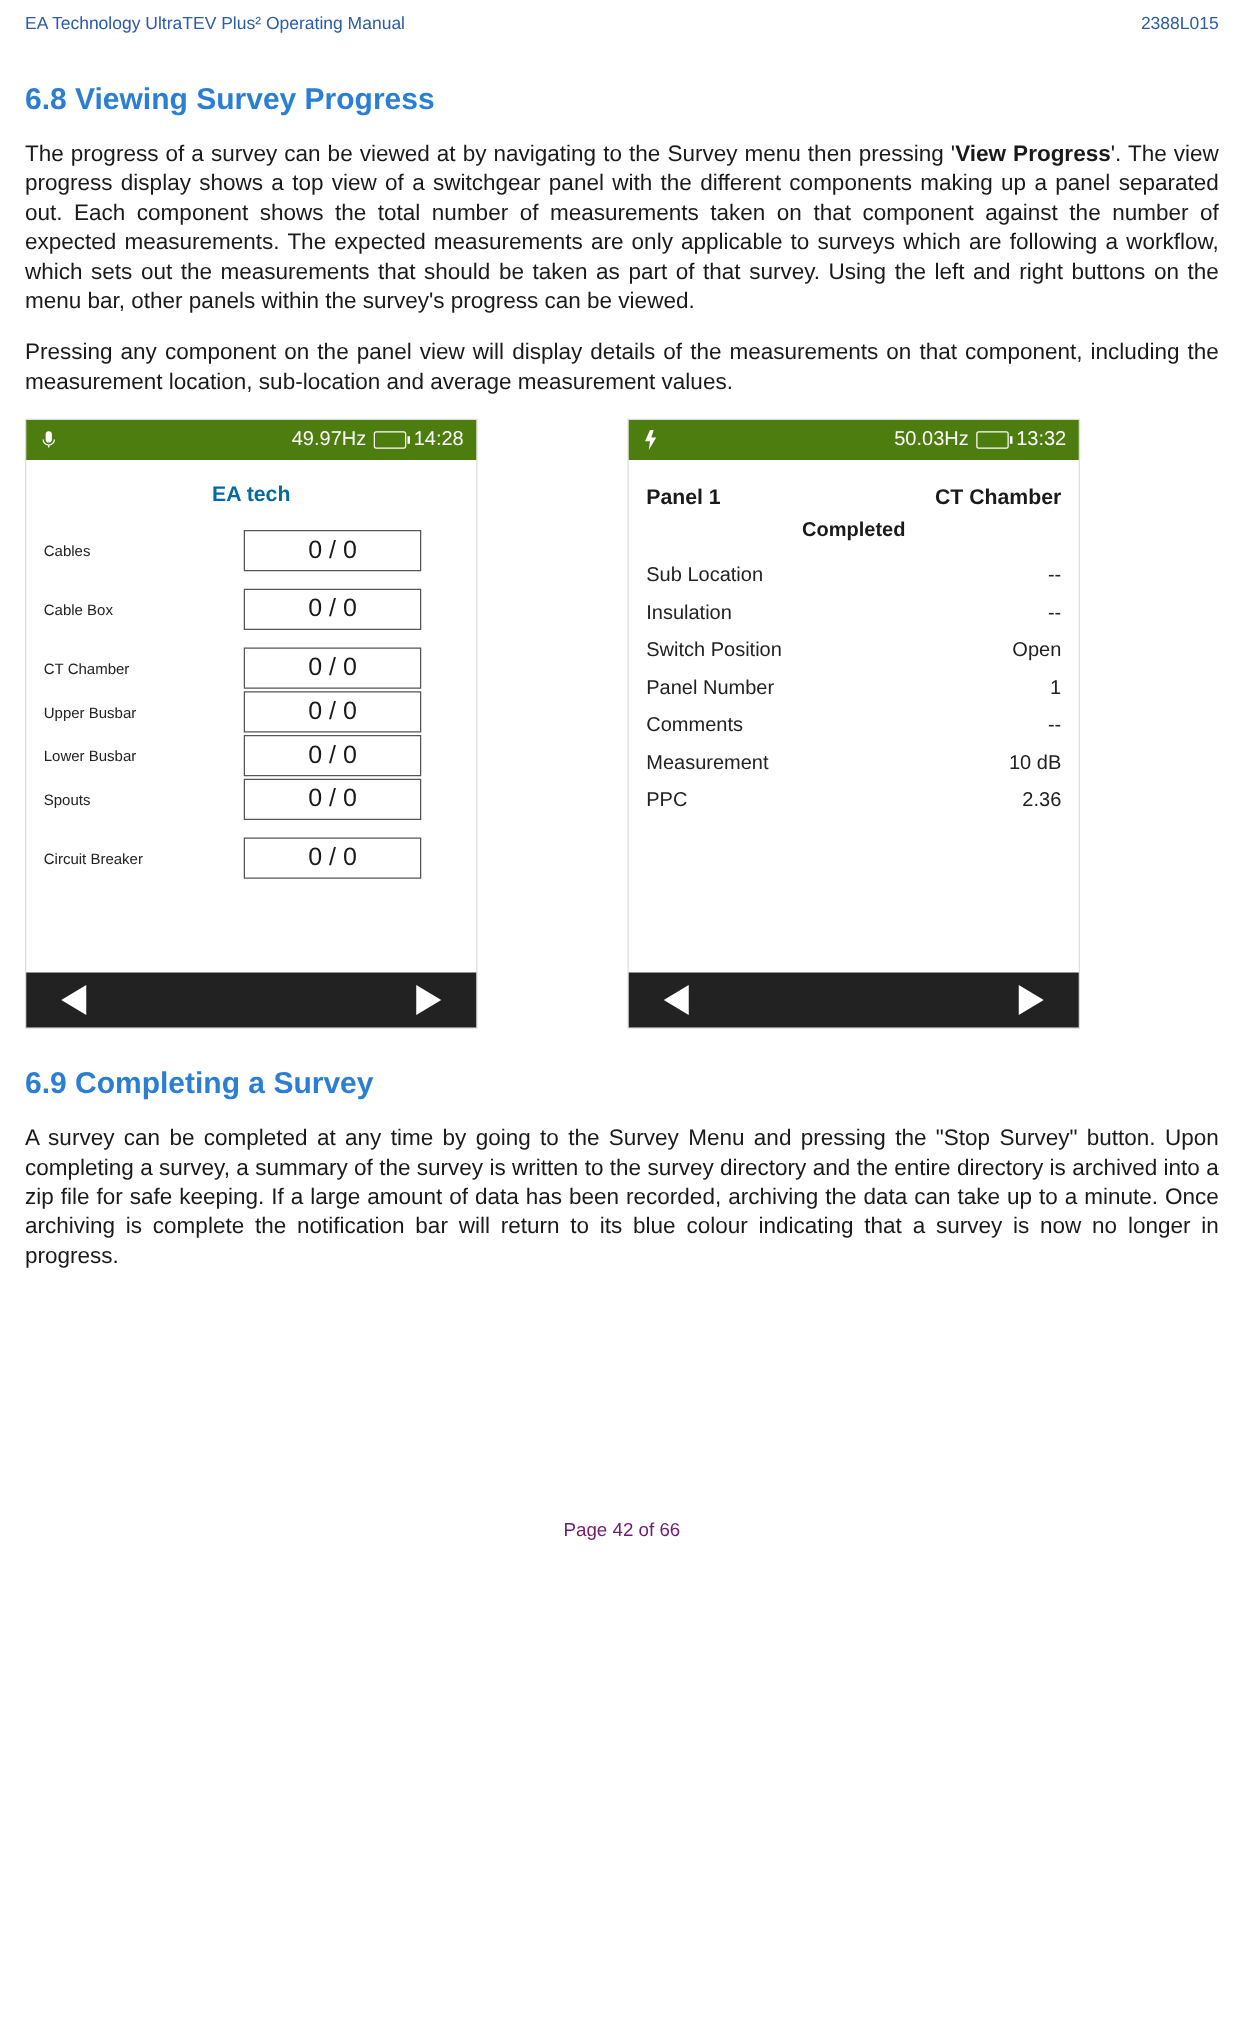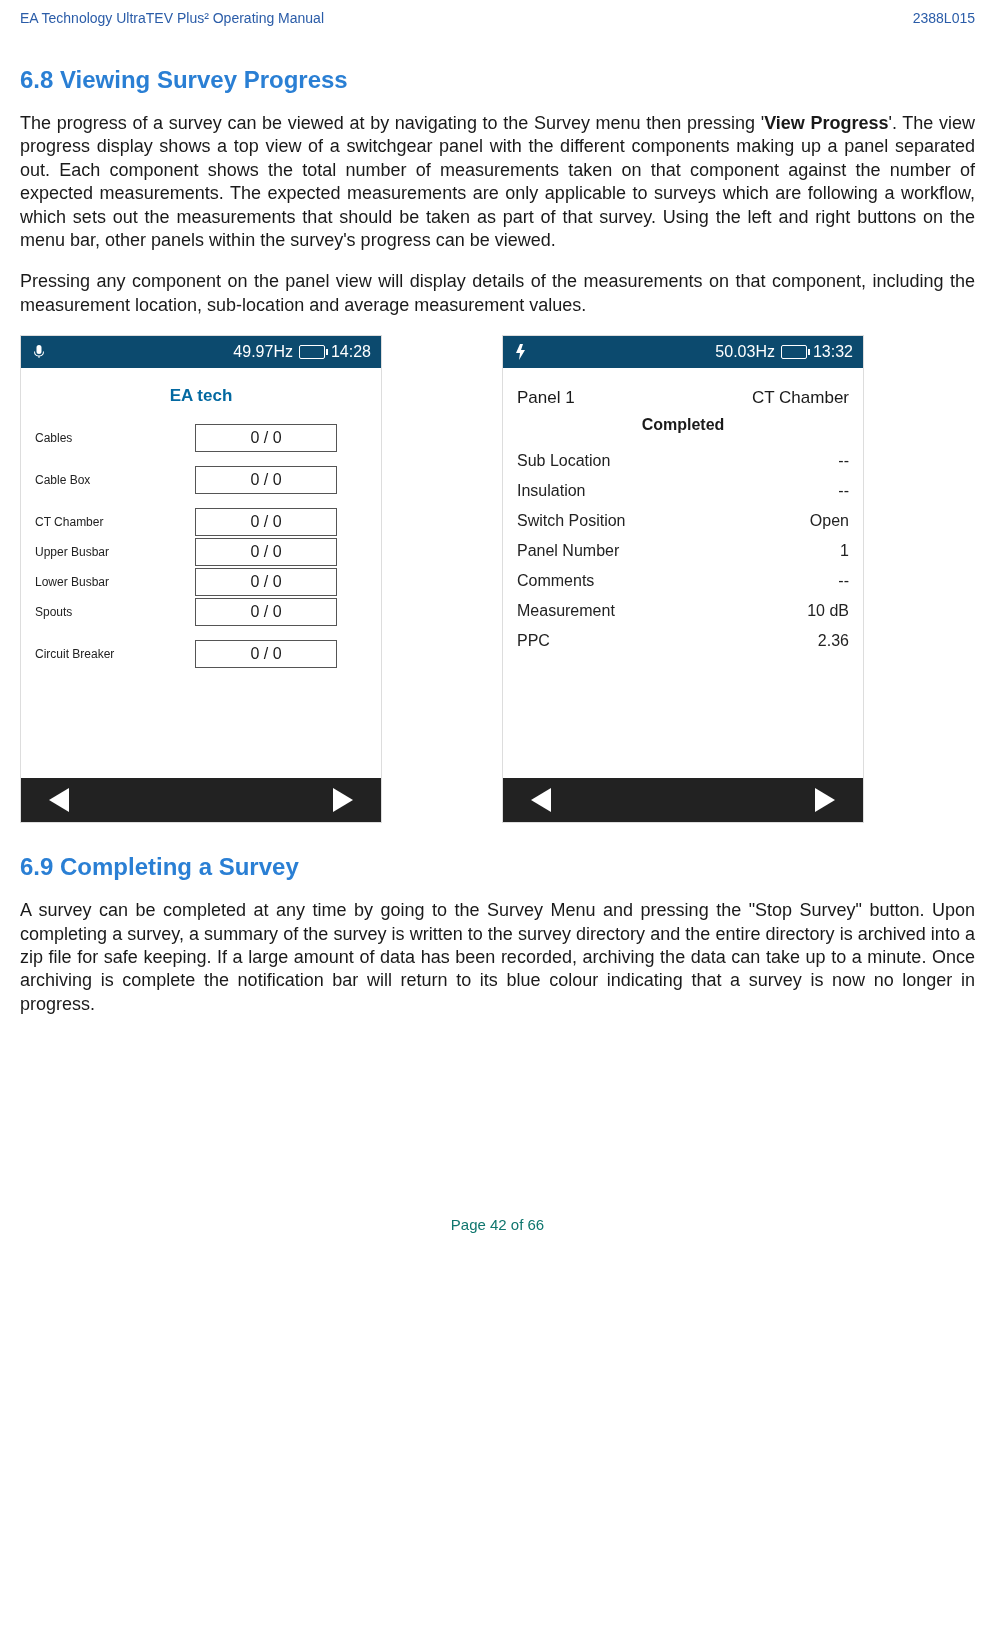--- a/index.html
+++ b/index.html
@@ -37,21 +37,21 @@
     display: flex;
     gap: 120px;
     margin: 10px 0 10px 0;
   }
   .device {
     width: 360px;
     background: #fff;
     border: 1px solid #ddd;
   }
   .status-bar {
-    background: #0c4a6e;
+    background: #4d7c0f;
     color: #fff;
     height: 32px;
     display: flex;
     align-items: center;
     justify-content: space-between;
     padding: 0 10px;
     font-size: 16px;
   }
   .status-left { display: flex; align-items: center; }
   .status-right { display: flex; align-items: center; gap: 6px; }
@@ -103,28 +103,28 @@
     flex: 0 0 160px;
     font-size: 12px;
     color: #222;
     padding: 4px 0;
   }
   .comp-box {
     flex: 0 0 140px;
     border: 1px solid #555;
     text-align: center;
     padding: 4px 0;
-    font-size: 16px;
+    font-size: 20px;
     background: #fff;
   }
   .detail-header {
     display: flex;
     justify-content: space-between;
     font-size: 17px;
-    font-weight: 400;
+    font-weight: 700;
     margin: 10px 0 8px 0;
   }
   .detail-sub {
     text-align: center;
     font-weight: 700;
     font-size: 16px;
     margin: 0 0 12px 0;
   }
   .detail-row {
     display: flex;
@@ -144,21 +144,21 @@
   .arrow-left, .arrow-right {
     width: 0; height: 0;
     border-top: 12px solid transparent;
     border-bottom: 12px solid transparent;
   }
   .arrow-left { border-right: 20px solid #fff; }
   .arrow-right { border-left: 20px solid #fff; }
   .footer {
     text-align: center;
     font-size: 15px;
-    color: #0f766e;
+    color: #701a75;
     margin-top: 200px;
   }
 </style>
 </head>
 <body>
 
 <div class="page">
   <div class="header-row">
     <span>EA Technology UltraTEV Plus² Operating Manual</span>
     <span>2388L015</span>

